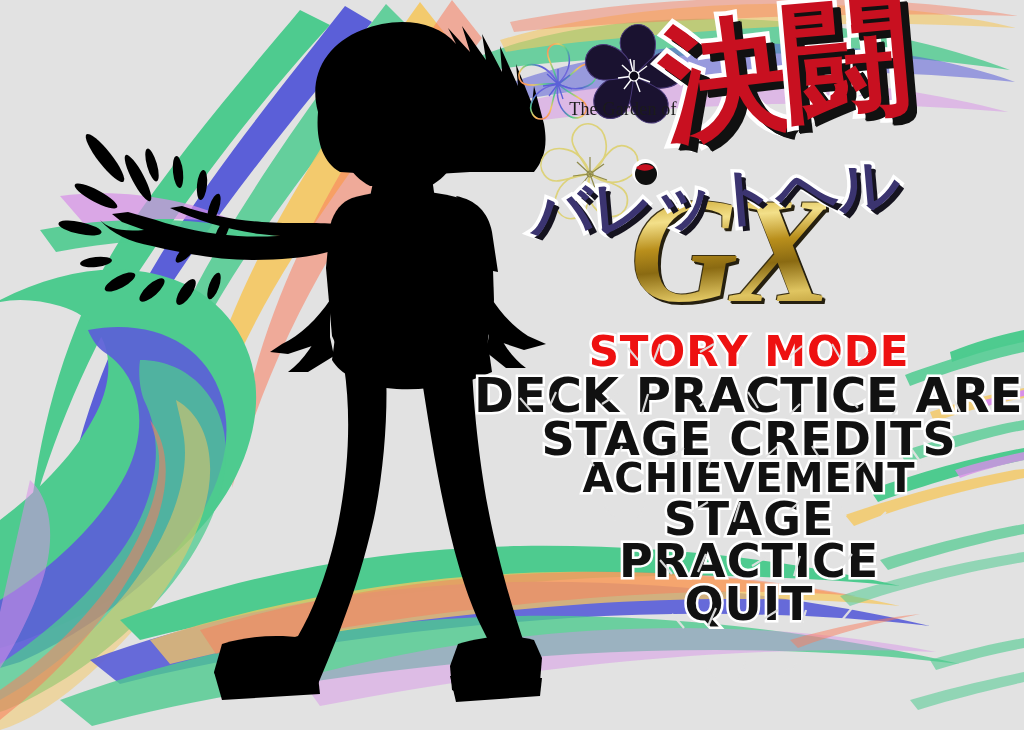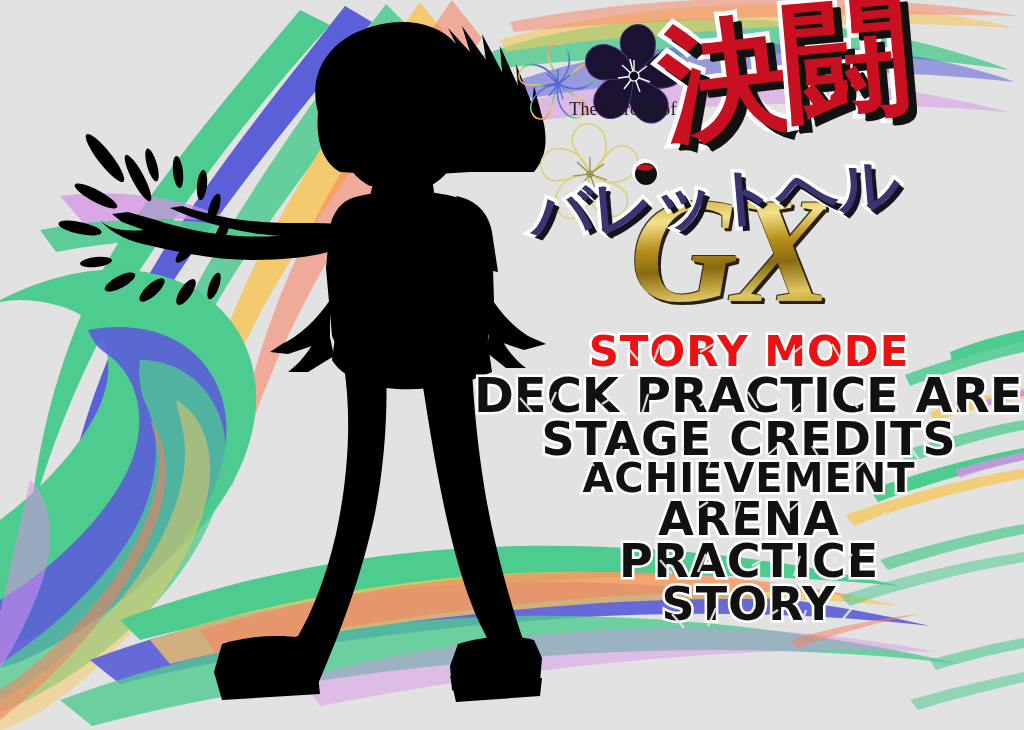--- a/index.html
+++ b/index.html
@@ -330,23 +330,23 @@
     <div class="gx">GX</div>
 
     <div class="katakana">バレットヘル</div>
   </div>
 
   <div id="menu">
     <div class="menu-item m0 selected">STORY MODE</div>
     <div class="menu-item m1">DECK PRACTICE ARENA</div>
     <div class="menu-item m2">STAGE CREDITS</div>
     <div class="menu-item m3">ACHIEVEMENT</div>
-    <div class="menu-item m4">ARENA</div>
+    <div class="menu-item m4">STAGE</div>
     <div class="menu-item m5">PRACTICE</div>
-    <div class="menu-item m6">STORY</div>
+    <div class="menu-item m6">QUIT</div>
   </div>
 
   <svg class="layer" viewBox="0 0 1024 730" preserveAspectRatio="none" style="pointer-events:none;">
     <g stroke="#e2e2e2" stroke-width="2.2" fill="none" opacity=".95">
       <path d="M628,348 l10,12 M660,344 l-6,16 M700,352 l14,-8 M742,346 l-4,18 M790,356 l12,-10 M832,344 l8,14 M868,352 l-10,10"></path>
       <path d="M520,398 l12,14 M556,392 l-8,18 M602,404 l16,-10 M648,394 l-6,20 M700,406 l14,-12 M748,392 l10,16 M800,404 l-12,12 M846,394 l12,14 M902,402 l-10,14 M952,396 l8,16"></path>
       <path d="M582,452 l12,14 M622,446 l-8,18 M668,458 l16,-10 M714,448 l-6,20 M764,458 l14,-12 M812,446 l10,16 M868,458 l-12,12 M912,450 l10,14"></path>
       <path d="M604,506 l12,14 M646,500 l-8,18 M692,512 l16,-10 M740,502 l-6,20 M788,512 l14,-12 M836,500 l10,16 M886,512 l-12,12"></path>
       <path d="M660,560 l12,14 M706,554 l-8,18 M752,566 l16,-10 M800,556 l-6,20 M842,566 l10,-12"></path>
       <path d="M672,614 l12,14 M716,608 l-8,18 M762,620 l16,-10 M806,610 l-6,20 M842,620 l10,-12"></path>

